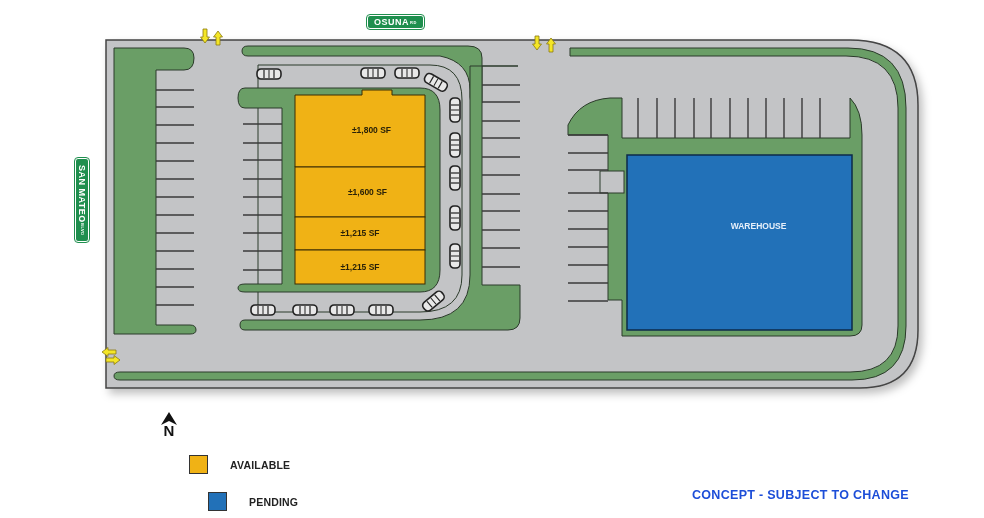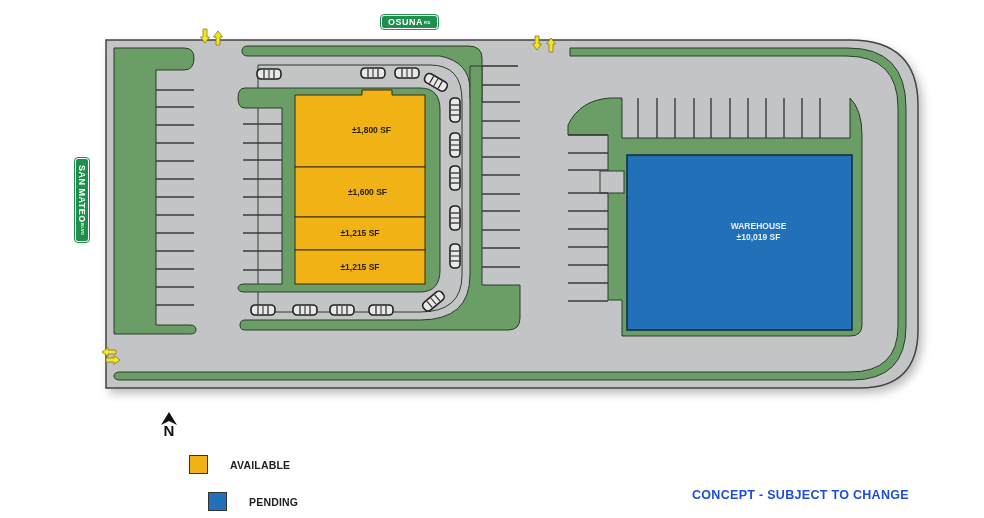--- a/index.html
+++ b/index.html
@@ -182,37 +182,36 @@
         <use href="#arrow-down" x="-4" y="-14"></use>
       </g>
     <g transform="translate(120,360) rotate(-90)">
         <use href="#arrow-down" x="-4" y="-14"></use>
       </g>
   </g>
 
   <path d="M169,412 L177,425 L169,421 L161,425 Z" fill="#111"></path>
 </svg>
 
-<div class="street-sign h" style="left:381px; top:15px;">
+<div class="street-sign h" style="left:367px; top:15px;">
   <span>OSUNA</span>
     <sup>RD</sup>
 </div>
 <div class="street-sign v" style="left:75px; top:158px;">
   <span>SAN MATEO</span>
     <sup>BLVD</sup>
 </div>
 
 <div class="unit-label" style="left:295px; top:125px; width:153px;">±1,800 SF</div>
 <div class="unit-label" style="left:295px; top:187px; width:145px;">±1,600 SF</div>
 <div class="unit-label" style="left:295px; top:228px; width:130px;">±1,215 SF</div>
 <div class="unit-label" style="left:295px; top:262px; width:130px;">±1,215 SF</div>
 
 <div class="wh-label" style="left:627px; top:221px; width:263px;">
   <div>WAREHOUSE</div>
-  <div>±10,019 SF</div>
 </div>
 
 <div class="north">
   <span style="display:block;height:14px;"></span>
   <span class="n">N</span>
 </div>
 
 <div class="legend-item" style="left:189px; top:455px;">
   <div class="legend-swatch" style="background:#f0b215;"></div>
   <span class="legend-label">AVAILABLE</span>

